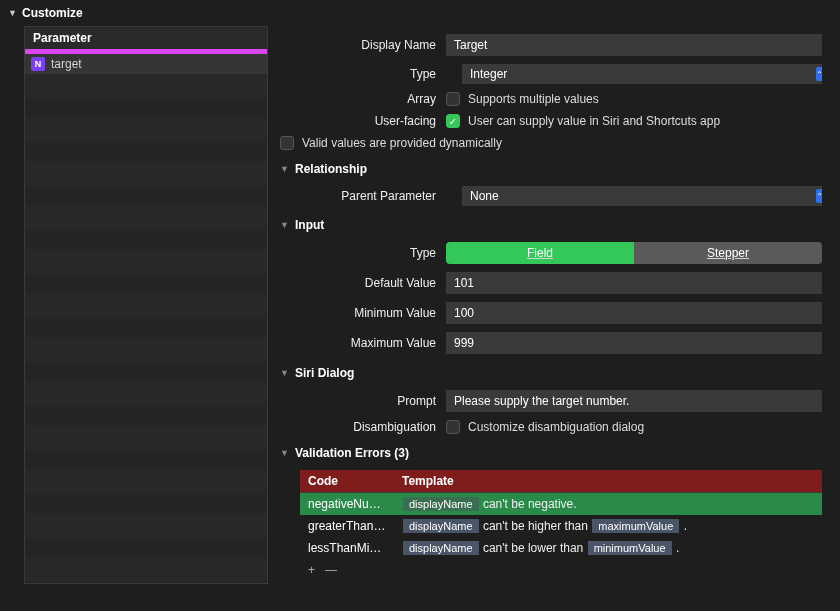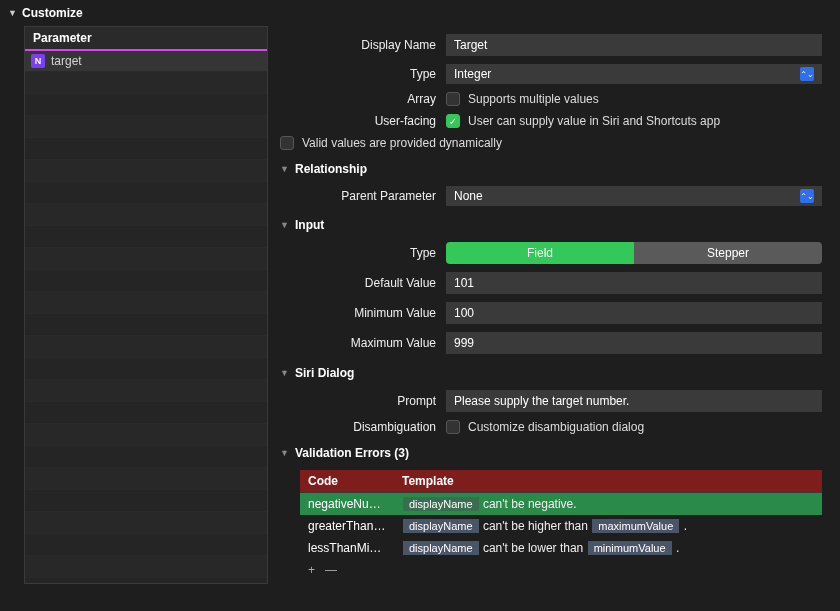--- a/index.html
+++ b/index.html
@@ -37,21 +37,21 @@
       background: #252525;
       flex-shrink: 0;
       height: 558px;
       overflow: hidden;
     }
     .sidebar-header {
       background: #2a2a2a;
       padding: 4px 8px;
       font-weight: 600;
       color: #fff;
-      border-bottom: 2px solid #d946ef;
+      border-bottom: 5px solid #d946ef;
     }
     .sidebar-row {
       display: flex;
       align-items: center;
       padding: 3px 6px;
       gap: 6px;
       background: #353535;
       border-bottom: 1px solid #2a2a2a;
     }
     .sidebar-row.empty {
@@ -104,20 +104,21 @@
     .select-input {
       width: 100%;
       background: #3a3a3a;
       color: #fff;
       font-size: 12px;
       padding: 3px 8px;
       display: flex;
       align-items: center;
       justify-content: space-between;
       position: relative;
+      margin-left: 16px;
     }
     .select-chevron {
       width: 14px;
       height: 14px;
       background: #2f6fed;
       border-radius: 2px;
       display: flex;
       align-items: center;
       justify-content: center;
       font-size: 8px;
@@ -154,20 +155,21 @@
       margin: 12px 0 10px 0;
       font-weight: 600;
       color: #fff;
     }
     .section-header .disclosure { color: #888; }
     .segmented {
       display: flex;
       width: 100%;
       border-radius: 4px;
       overflow: hidden;
+      text-decoration: underline;
     }
     .segment {
       flex: 1;
       text-align: center;
       padding: 4px 0;
       background: #5a5a5a;
       color: #fff;
       font-size: 12px;
     }
     .segment.active {

